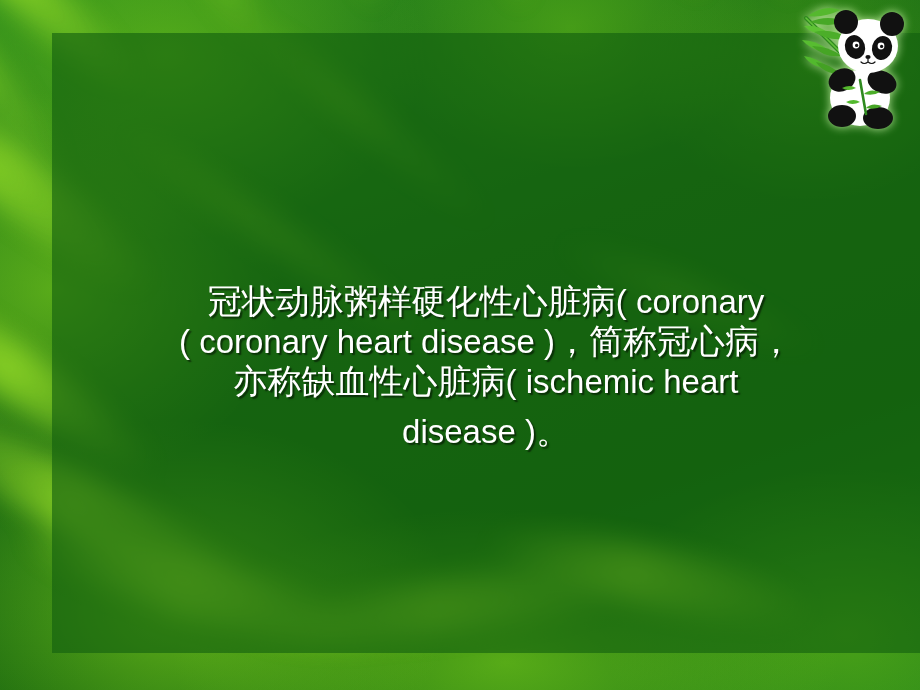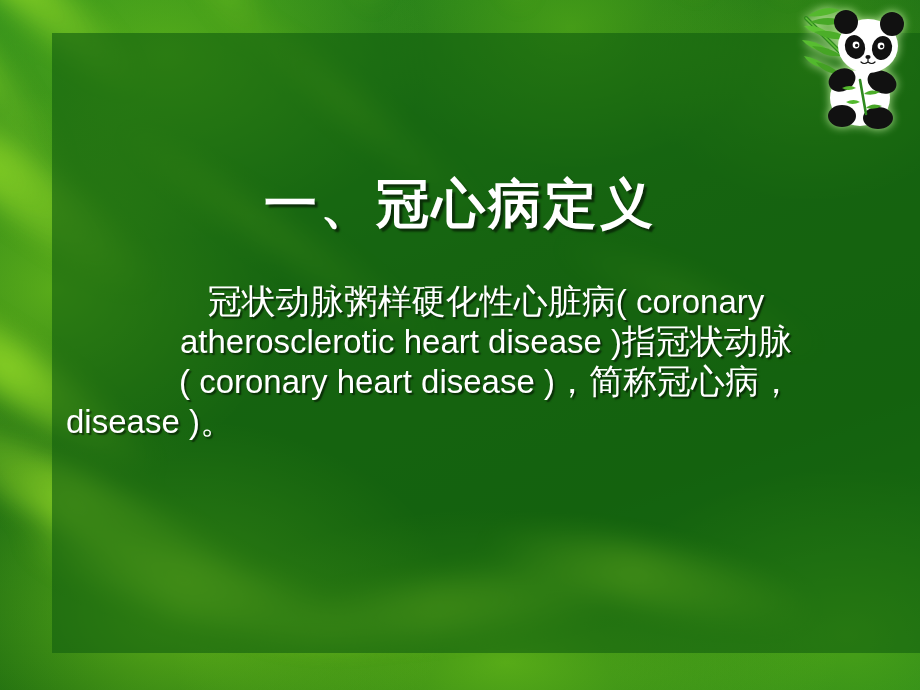--- a/index.html
+++ b/index.html
@@ -95,36 +95,36 @@
     text-shadow: 3px 3px 2px rgba(0,0,0,.55);
     white-space: nowrap;
   }
 
   
   .body-block {
     position: absolute;
     left: 52px;
     top: 282px;
     width: 868px;
-    padding: 0 14px;
+    padding: 0 26px;
   }
   .body-line {
     font-family: "Liberation Serif", "DejaVu Serif", serif;
     font-size: 34px;
     line-height: 40px;
     color: #ffffff;
     text-shadow: 2px 2px 1.5px rgba(0,0,0,.55);
     white-space: nowrap;
   }
   .body-line .lat {
     font-family: "Liberation Sans", "DejaVu Sans", sans-serif;
     font-size: 33px;
   }
   .ta-center { text-align: center; }
-  .ta-right  { text-align: left; }
+  .ta-right  { text-align: center; margin-top: 10px; }
 
   
   .panda-art {
     position: absolute;
     right: 4px;
     top: 2px;
     width: 118px;
     height: 128px;
     filter: drop-shadow(0 0 5px rgba(215,255,180,.85));
   }
@@ -149,26 +149,25 @@
       <div class="blade b11"></div>
       <div class="blade b12"></div>
     <div class="blade b13"></div>
       <div class="blade b14"></div>
       <div class="blade b15"></div>
     <div class="blade b16"></div>
   </div>
 
   <div class="content-panel"></div>
 
-  <div class="slide-title">一、冠心病定义</div>
 
   <div class="body-block" id="body-block">
       <div class="body-line ta-center"><span class="han">冠状动脉粥样硬化性心脏病</span><span class="lat">( coronary</span></div>
-      <div class="body-line ta-center"><span class="lat">atherosclerotic heart disease )</span><span class="han">指冠状动脉</span></div>
       <div class="body-line ta-center"><span class="lat">( coronary heart disease )</span><span class="han">，简称冠心病，</span></div>
+      <div class="body-line ta-center"><span class="han">亦称缺血性心脏病</span><span class="lat">( ischemic heart</span></div>
       <div class="body-line ta-right"><span class="lat">disease )</span><span class="han">。</span></div>
     </div>
 
   <svg class="panda-art" viewBox="0 0 118 128">
 
     <g>
       <path d="M8 16 L60 68" stroke="#2f8a1f" stroke-width="4" fill="none" stroke-linecap="round"></path>
       <path d="M8 16 L60 68" stroke="#63c23a" stroke-width="1.6" fill="none" stroke-linecap="round"></path>
 
       <path d="M10 14 Q26 2 42 8 Q26 16 10 14Z" fill="#55b82e"></path>

